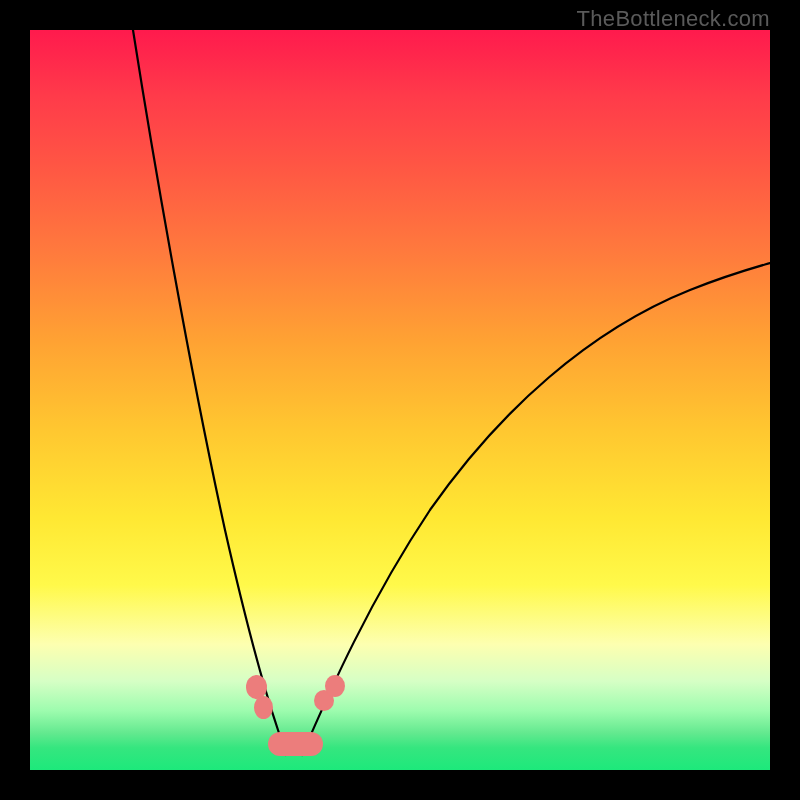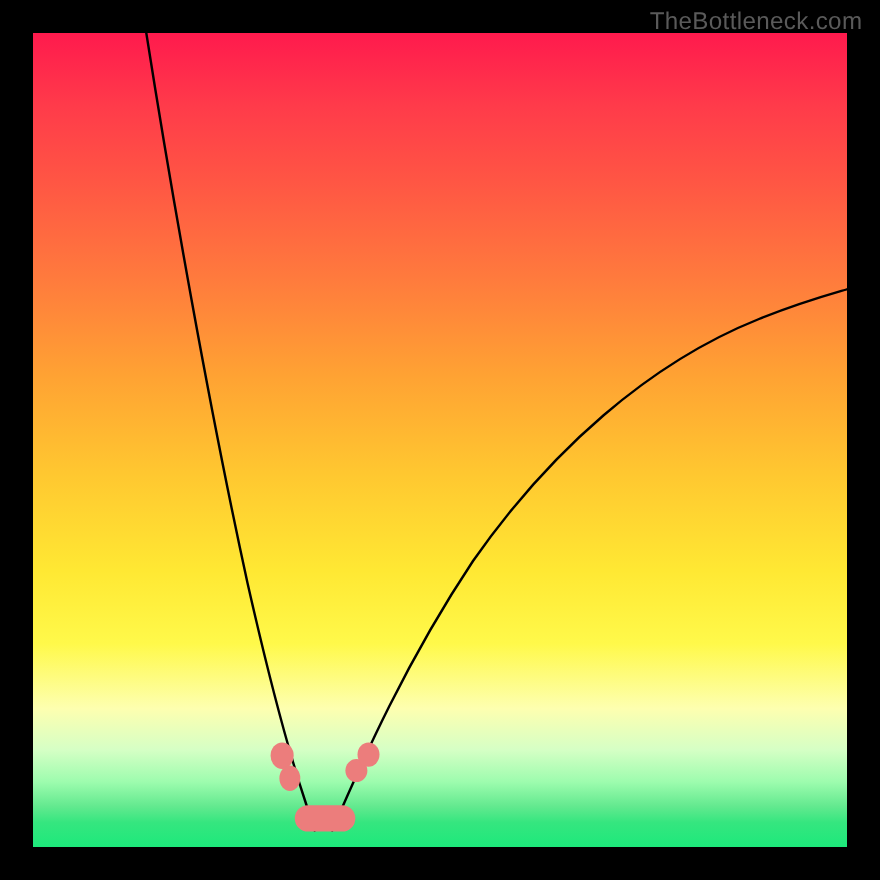--- a/index.html
+++ b/index.html
@@ -39,21 +39,21 @@
       #d6ffc5 88%,
       #9dfcae 92%,
       #63e98f 95%,
       #35e67f 97%,
       #1de97b 100%
     );
   }
   .attribution {
     position: absolute;
     top: 6px;
-    right: 16px;
+    right: 30px;
     color: #5a5a5a;
     font-size: 22px;
     font-weight: 500;
     letter-spacing: 0.3px;
   }
   svg.curves {
     position: absolute;
     top: 0;
     left: 0;
     width: 740px;

